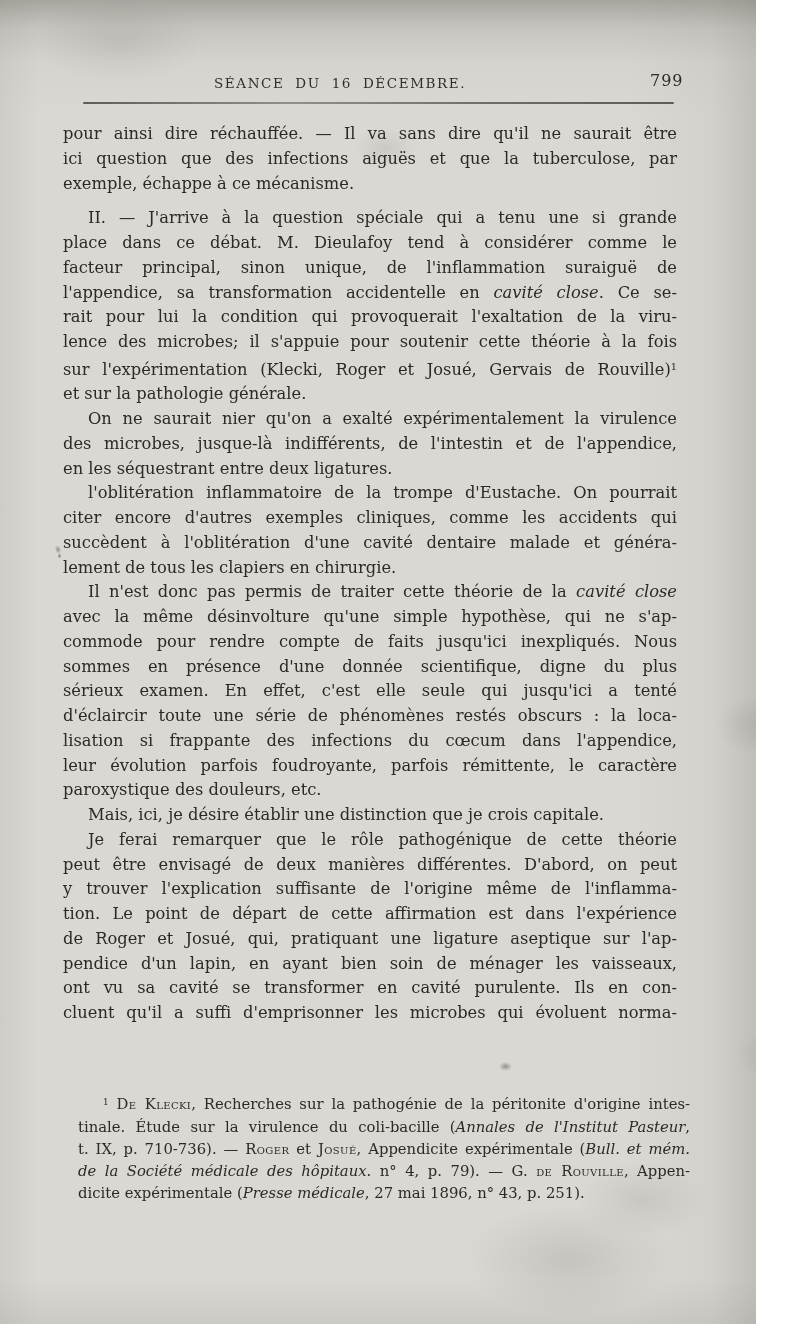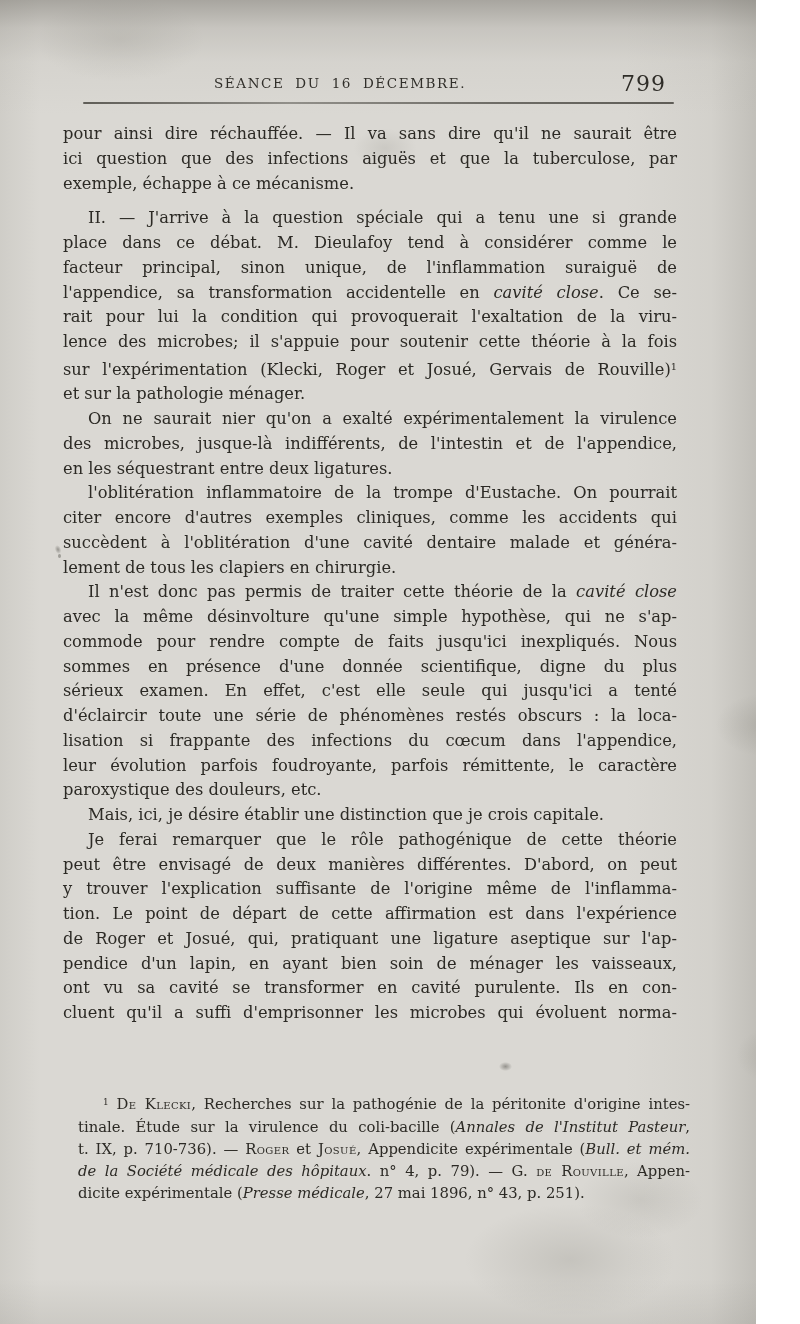--- a/index.html
+++ b/index.html
@@ -22,22 +22,22 @@
       radial-gradient(ellipse 45px 28px at 385px 148px, rgba(150,148,140,0.22), rgba(150,148,140,0) 70%),
       radial-gradient(ellipse 120px 60px at 120px 40px, rgba(150,148,140,0.25), rgba(150,148,140,0) 70%);
     color:#2c2a25;
   }
   .header-title{
     position:absolute;top:75px;left:214px;
     font-size:13.5px;letter-spacing:1.6px;word-spacing:5px;
     color:#312f2a;white-space:nowrap;
   }
   .page-number{
-    position:absolute;top:71px;left:621px;
-    font-size:22px;letter-spacing:1px;color:#2e2c27;
+    position:absolute;top:71px;left:650px;
+    font-size:16px;letter-spacing:1px;color:#2e2c27;
   }
   .head-rule{
     position:absolute;top:102px;left:83px;width:591px;height:2px;
     background:linear-gradient(90deg, rgba(74,72,66,0.85), rgba(74,72,66,0.5) 35%, rgba(74,72,66,0.75) 70%, rgba(74,72,66,0.85));
     border-radius:1px;
   }
   .body-text{
     position:absolute;top:122px;left:63px;width:614px;
     font-size:16.3px;line-height:24.75px;
   }
@@ -76,21 +76,21 @@
         <div class="tline endline"><span>exemple, échappe à ce mécanisme.</span></div>
       </div>
       <div class="para indent gap">
         <div class="tline"><span>II. — J'arrive à la question spéciale qui a tenu une si grande</span></div>
         <div class="tline"><span>place dans ce débat. M. Dieulafoy tend à considérer comme le</span></div>
         <div class="tline"><span>facteur principal, sinon unique, de l'inflammation suraiguë de</span></div>
         <div class="tline"><span>l'appendice, sa transformation accidentelle en </span><span class="it">cavité close</span><span>. Ce se-</span></div>
         <div class="tline"><span>rait pour lui la condition qui provoquerait l'exaltation de la viru-</span></div>
         <div class="tline"><span>lence des microbes; il s'appuie pour soutenir cette théorie à la fois</span></div>
         <div class="tline"><span>sur l'expérimentation (Klecki, Roger et Josué, Gervais de Rouville)</span><span class="sup">1</span></div>
-        <div class="tline endline"><span>et sur la pathologie ménager.</span></div>
+        <div class="tline endline"><span>et sur la pathologie générale.</span></div>
       </div>
       <div class="para indent">
         <div class="tline"><span>On ne saurait nier qu'on a exalté expérimentalement la virulence</span></div>
         <div class="tline"><span>des microbes, jusque-là indifférents, de l'intestin et de l'appendice,</span></div>
         <div class="tline endline"><span>en les séquestrant entre deux ligatures.</span></div>
       </div>
       <div class="para indent">
         <div class="tline"><span>l'oblitération inflammatoire de la trompe d'Eustache. On pourrait</span></div>
         <div class="tline"><span>citer encore d'autres exemples cliniques, comme les accidents qui</span></div>
         <div class="tline"><span>succèdent à l'oblitération d'une cavité dentaire malade et généra-</span></div>

